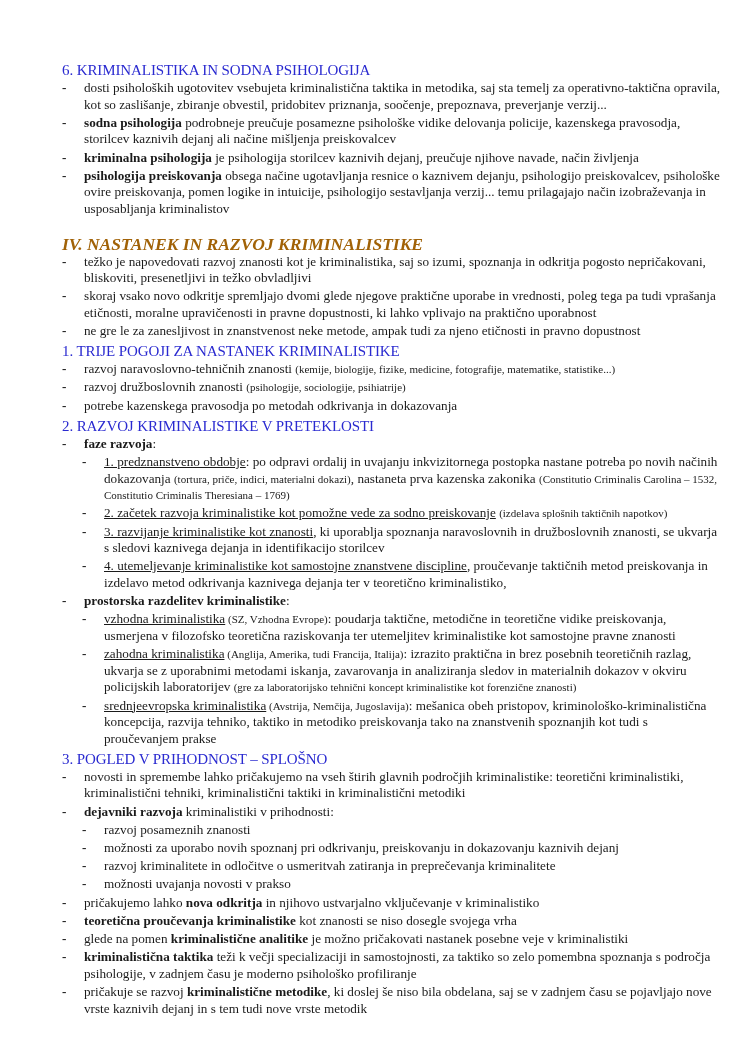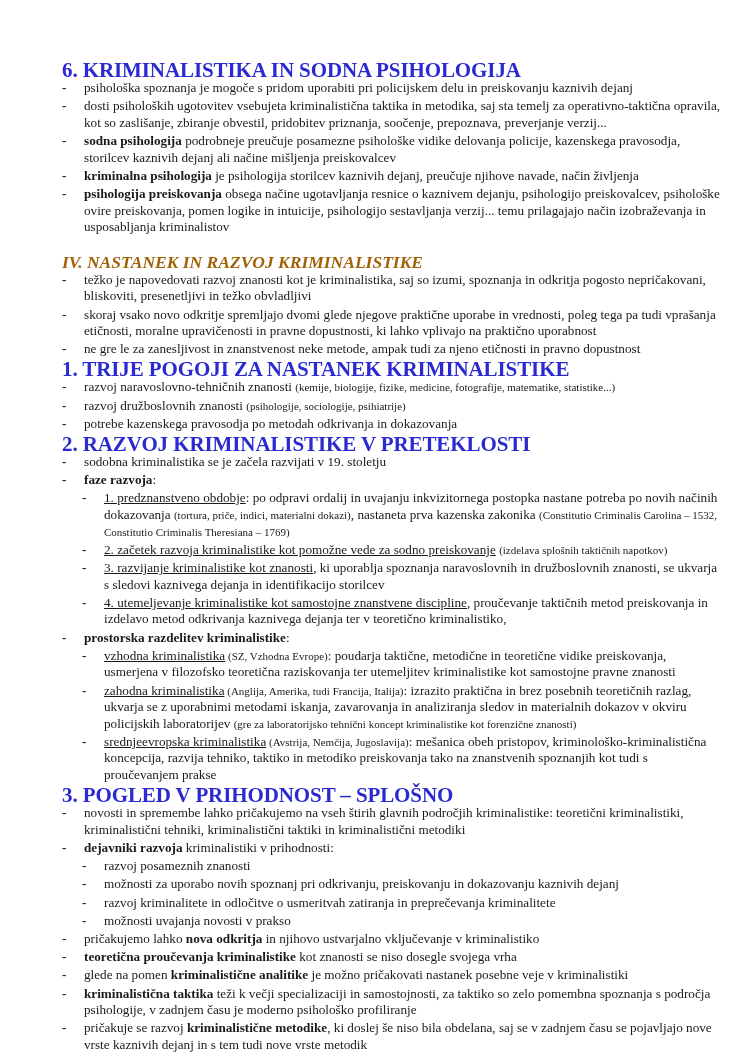--- a/index.html
+++ b/index.html
@@ -1,37 +1,36 @@
 <!DOCTYPE html>
 <html><head>
 <meta charset="utf-8">
 <style>
   html, body { margin:0; padding:0; background:#ffffff; }
   body { width:750px; height:1061px; position:relative; overflow:hidden;
          font-family:"Liberation Serif", "DejaVu Serif", serif; color:#1a1a1a; }
   .page { position:absolute; left:62px; top:60px; width:660px; }
-  .h-blue { color:#2a2ad0; font-size:21px; line-height:20px; margin:0; font-weight:bold; letter-spacing:-0.1px; }
+  .h-blue { color:#2a2ad0; font-size:15px; line-height:20px; margin:0; font-weight:normal; letter-spacing:-0.1px; }
   .h-red { color:#a16207; font-size:17.5px; line-height:20px; margin:16px 0 0 0; font-weight:bold; font-style:italic; }
   ul { list-style:none; margin:0; padding:0; }
   li.b { position:relative; padding-left:22px; font-size:13.2px; line-height:16.6px; margin-bottom:1.6px; }
   li.b::before { content:"-"; position:absolute; left:0; top:0; font-weight:bold; }
   ul.sub { margin-top:1.6px; }
   ul.sub li.b { padding-left:22px; margin-left:20px; }
   .u { text-decoration:underline; }
   .i { font-size:11px; }
   b { font-weight:bold; }
 </style>
 </head>
 <body>
 
 <div class="page">
 
   <h2 class="h-blue">6. KRIMINALISTIKA IN SODNA PSIHOLOGIJA</h2>
   <ul>
-    <li class="b"><span>psihološka spoznanja je mogoče s pridom uporabiti pri policijskem delu in preiskovanju kaznivih dejanj</span></li>
     <li class="b"><span>dosti psiholoških ugotovitev vsebujeta kriminalistična taktika in metodika, saj sta temelj za operativno-taktična opravila, kot so zaslišanje, zbiranje obvestil, pridobitev priznanja, soočenje, prepoznava, preverjanje verzij...</span></li>
     <li class="b"><b>sodna psihologija</b><span> podrobneje preučuje posamezne psihološke vidike delovanja policije, kazenskega pravosodja, storilcev kaznivih dejanj ali načine mišljenja preiskovalcev</span></li>
     <li class="b"><b>kriminalna  psihologija</b><span> je psihologija storilcev kaznivih dejanj, preučuje njihove navade, način življenja</span></li>
     <li class="b"><b>psihologija preiskovanja</b><span> obsega načine ugotavljanja resnice o kaznivem dejanju, psihologijo preiskovalcev, psihološke ovire preiskovanja, pomen logike in intuicije, psihologijo sestavljanja verzij... temu prilagajajo način izobraževanja in usposabljanja kriminalistov</span></li>
   </ul>
 
   <h2 class="h-red">IV. NASTANEK IN RAZVOJ KRIMINALISTIKE</h2>
   <ul>
     <li class="b"><span>težko je napovedovati razvoj znanosti kot je kriminalistika, saj so izumi, spoznanja in odkritja pogosto nepričakovani, bliskoviti, presenetljivi in težko obvladljivi</span></li>
     <li class="b"><span>skoraj vsako novo odkritje spremljajo dvomi glede njegove praktične uporabe in vrednosti, poleg tega pa tudi vprašanja etičnosti, moralne upravičenosti in pravne dopustnosti, ki lahko vplivajo na praktično uporabnost</span></li>
@@ -40,21 +39,20 @@
 
   <h2 class="h-blue">1. TRIJE POGOJI ZA NASTANEK KRIMINALISTIKE</h2>
   <ul>
     <li class="b"><span>razvoj naravoslovno-tehničnih znanosti </span><span class="i">(kemije, biologije, fizike, medicine, fotografije,  matematike, statistike...)</span></li>
     <li class="b"><span>razvoj družboslovnih znanosti </span><span class="i">(psihologije, sociologije, psihiatrije)</span></li>
     <li class="b"><span>potrebe kazenskega pravosodja po metodah odkrivanja in dokazovanja</span></li>
   </ul>
 
   <h2 class="h-blue">2. RAZVOJ KRIMINALISTIKE V PRETEKLOSTI</h2>
   <ul>
-    <li class="b"><span>sodobna kriminalistika se je začela razvijati v 19. stoletju</span></li>
     <li class="b"><b>faze razvoja</b>:
       <ul class="sub" style="margin-left:-22px;">
         <li class="b"><span class="u">1. predznanstveno obdobje</span><span>: po odpravi ordalij in uvajanju inkvizitornega postopka nastane potreba po novih načinih dokazovanja </span><span class="i">(tortura, priče, indici, materialni dokazi)</span><span>, nastaneta prva kazenska zakonika </span><span class="i">(Constitutio Criminalis Carolina – 1532, Constitutio Criminalis Theresiana – 1769)</span></li>
         <li class="b"><span class="u">2. začetek razvoja kriminalistike kot pomožne vede za sodno preiskovanje</span><span> </span><span class="i">(izdelava splošnih taktičnih napotkov)</span></li>
         <li class="b"><span class="u">3. razvijanje kriminalistike kot znanosti</span><span>, ki uporablja spoznanja naravoslovnih in družboslovnih znanosti, se ukvarja s sledovi kaznivega dejanja in identifikacijo storilcev</span></li>
         <li class="b"><span class="u">4. utemeljevanje kriminalistike kot samostojne znanstvene discipline</span><span>, proučevanje taktičnih metod preiskovanja in izdelavo metod odkrivanja kaznivega dejanja ter v teoretično kriminalistiko,</span></li>
       </ul>
     </li>
     <li class="b"><b>prostorska razdelitev kriminalistike</b>:
       <ul class="sub" style="margin-left:-22px;">

